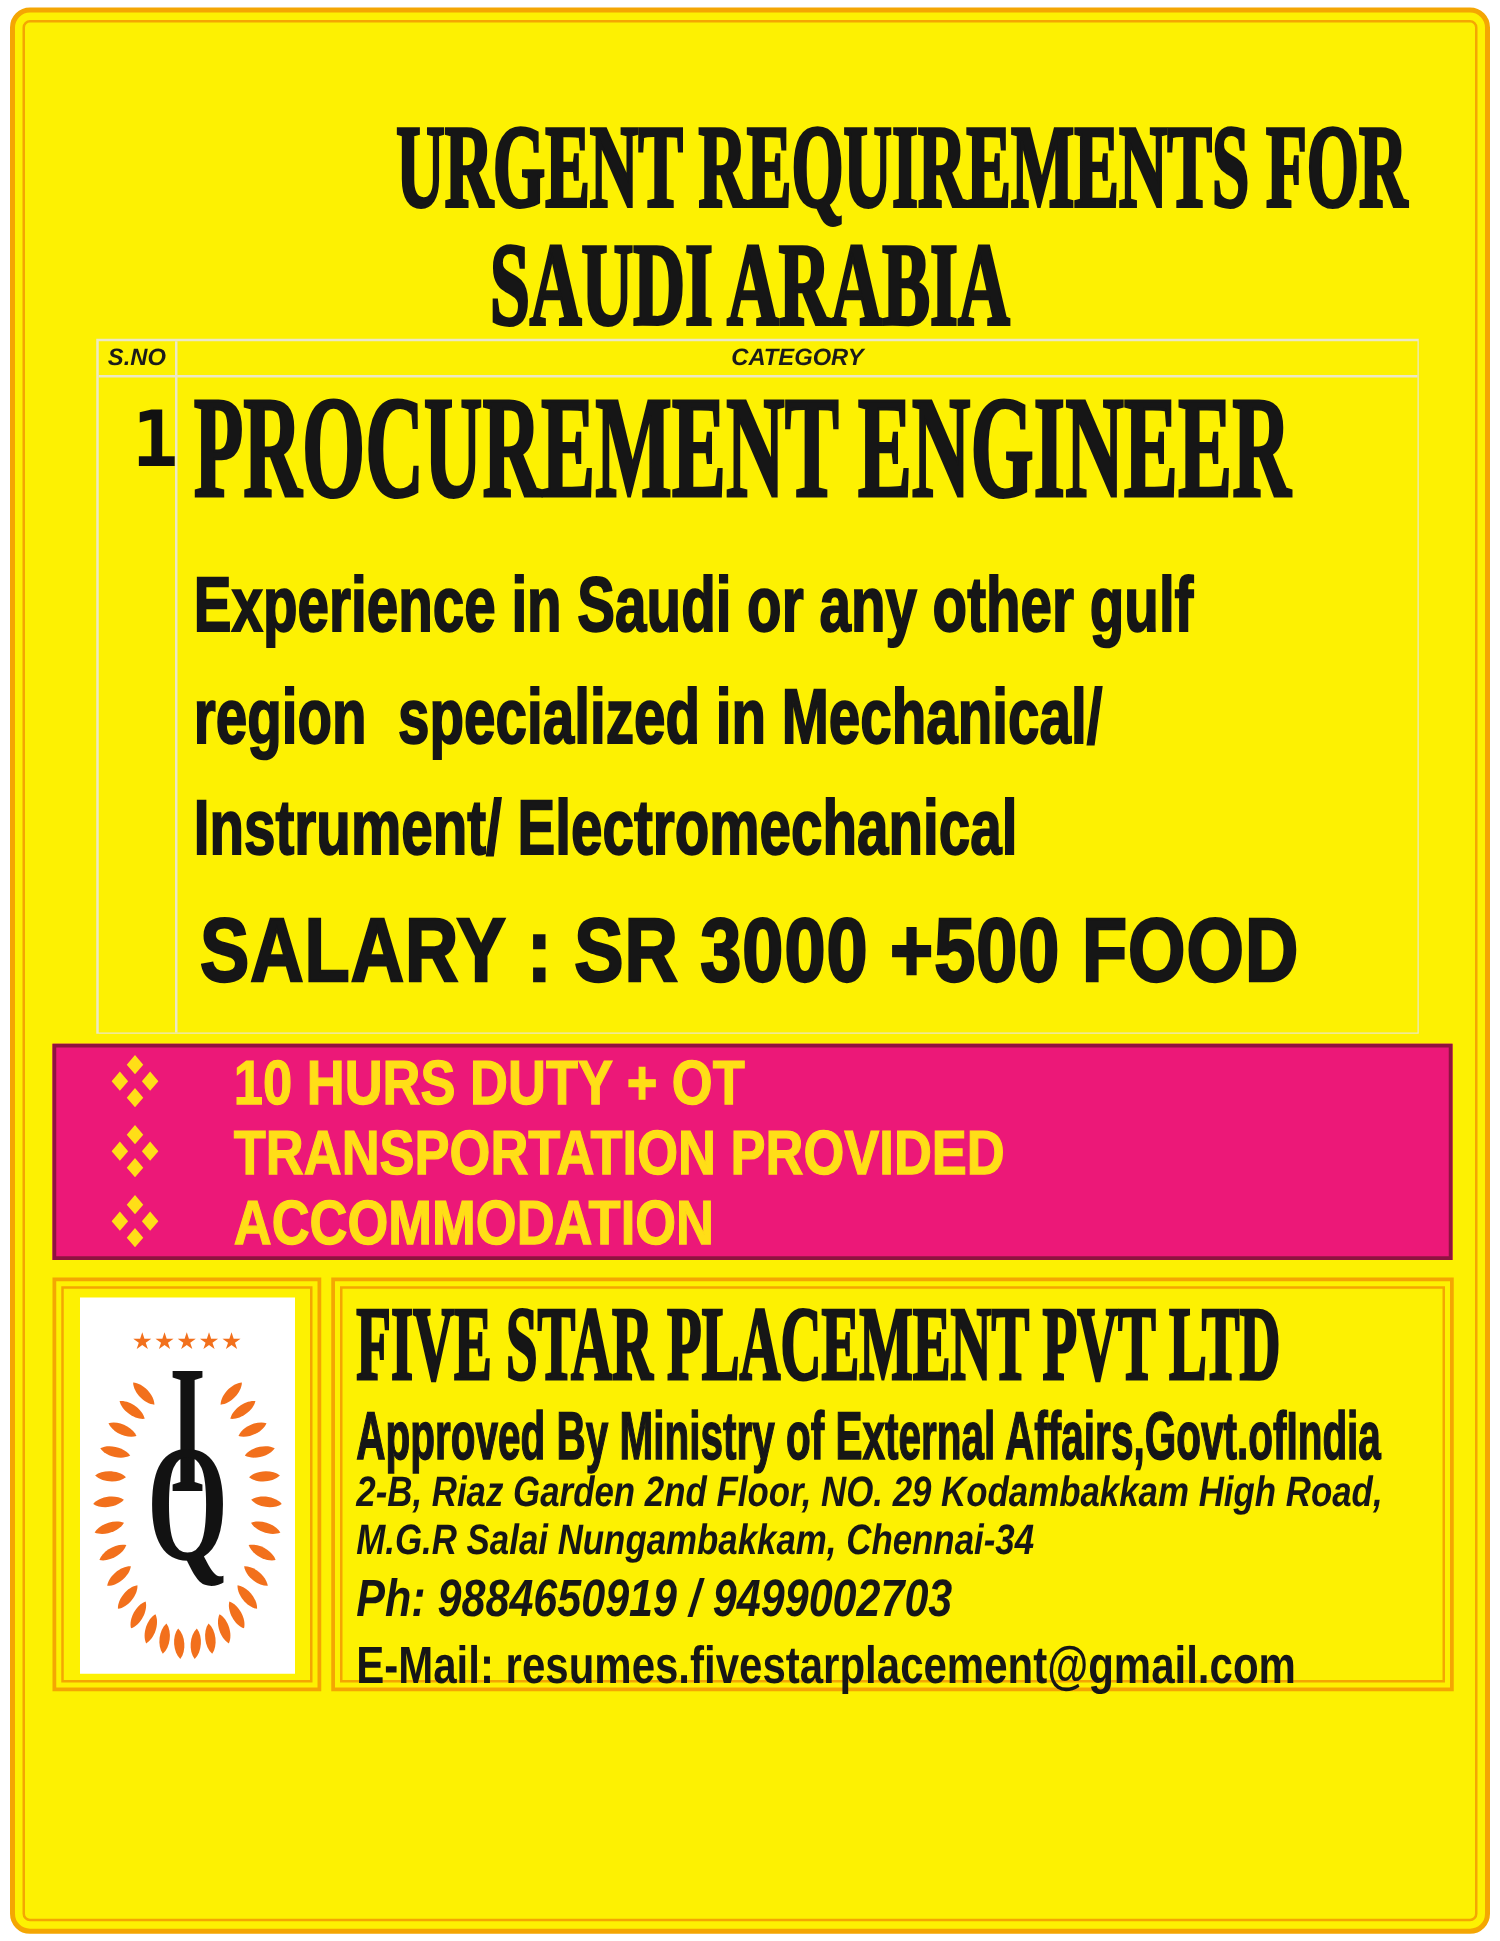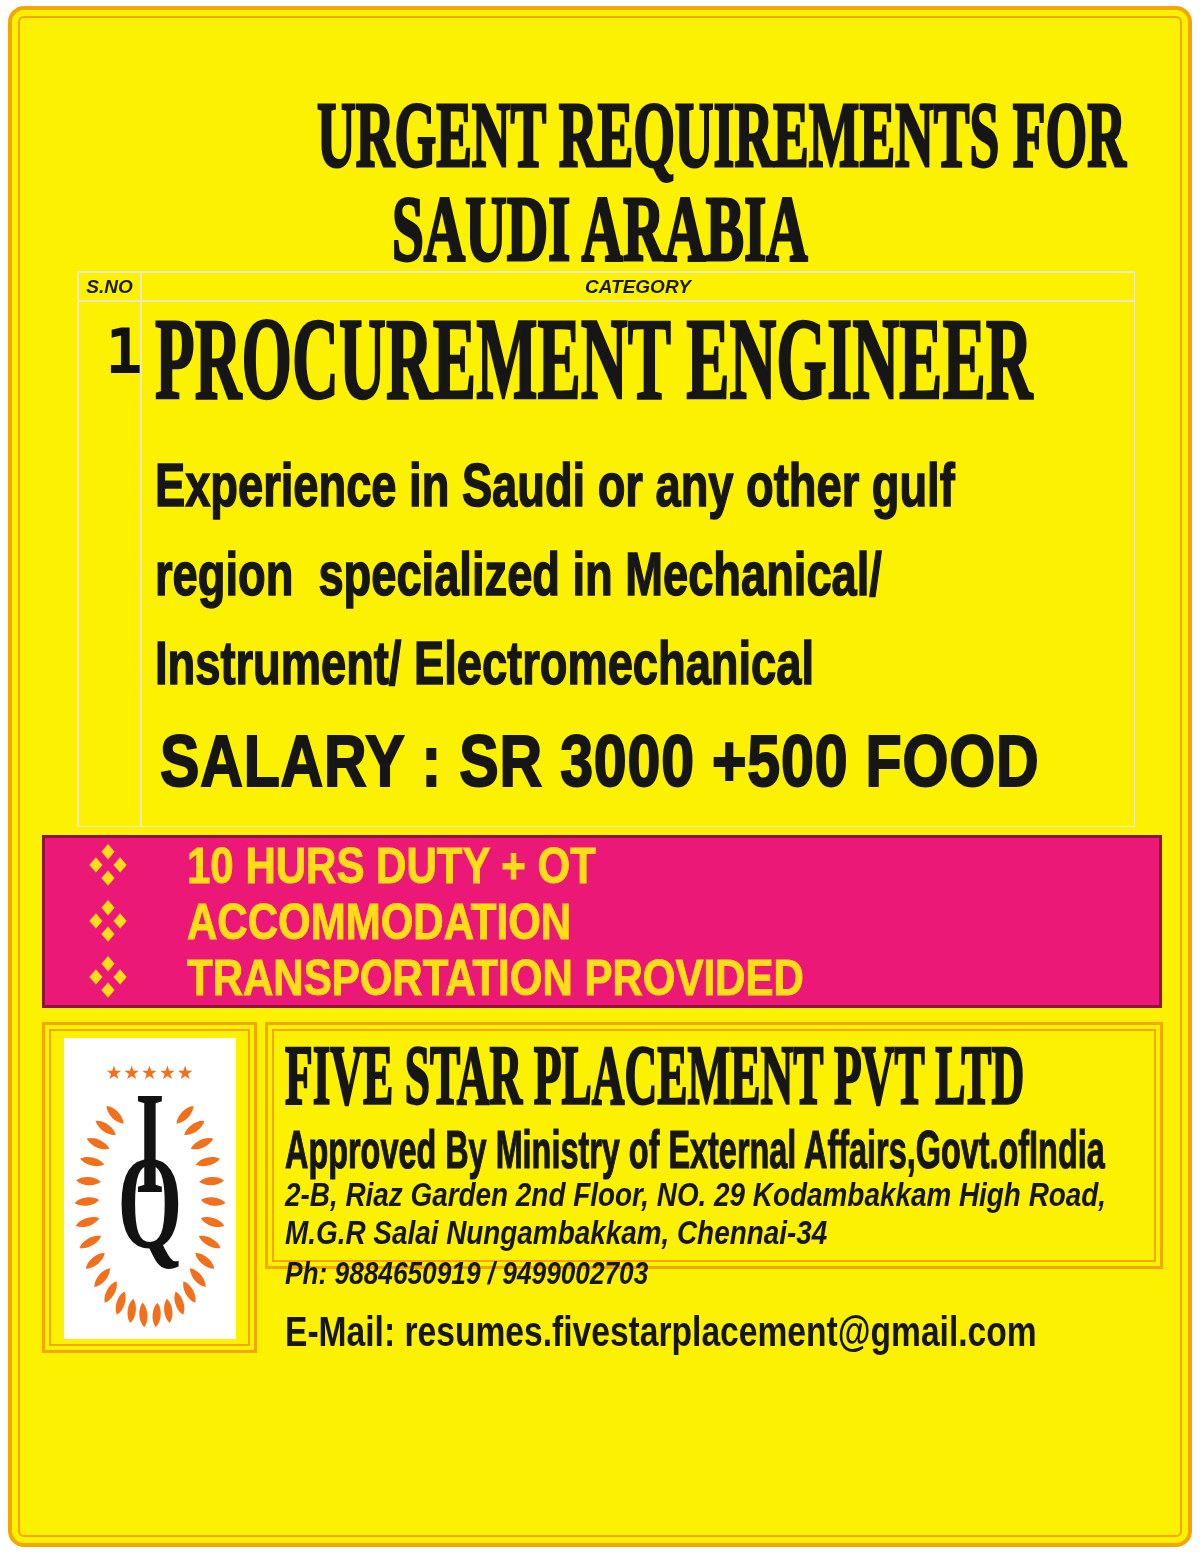--- a/index.html
+++ b/index.html
@@ -77,32 +77,32 @@
     -webkit-text-stroke:1px var(--bullet_yellow);
     display:inline-block;transform-origin:left center;transform:scaleX(.84);white-space:nowrap;}
 
   
   .gold-box{background:var(--yellow);border:3px solid var(--orange);
     outline:2px solid var(--orange);outline-offset:-9px;box-sizing:border-box;}
   .logo-box{left:30px;top:1012px;width:215px;height:331px;}
   .logo-white{position:absolute;left:19px;top:13px;width:172px;height:301px;background:#ffffff;}
   .logo-white svg{width:100%;height:100%;display:block;}
 
-  .info-box{left:253px;top:1012px;width:898px;height:247px;}
+  .info-box{left:253px;top:1012px;width:898px;height:331px;}
   .info-line{position:absolute;left:17px;white-space:nowrap;}
   .agency-name{top:8px;font-family:"Liberation Serif",serif;font-weight:700;font-size:84px;
     line-height:86px;-webkit-text-stroke:2.5px var(--ink);}
   .agency-name>span{display:inline-block;transform-origin:left center;transform:scaleX(.54);}
   .agency-approval{top:96px;font-weight:700;font-size:54px;line-height:56px;
     -webkit-text-stroke:1.2px var(--ink);}
   .agency-approval>span{display:inline-block;transform-origin:left center;transform:scaleX(.60);}
   .agency-addr{font-weight:700;font-style:italic;font-size:34px;line-height:38px;}
   .agency-addr>span{display:inline-block;transform-origin:left center;transform:scaleX(.82);}
   .a1{top:150px;} .a2{top:188px;}
-  .agency-phone{top:230px;font-weight:700;font-style:italic;font-size:32px;}
+  .agency-phone{top:230px;font-weight:700;font-style:italic;font-size:42px;}
   .agency-phone>span{display:inline-block;transform-origin:left center;transform:scaleX(.82);}
   .agency-email{top:283px;font-weight:700;font-size:42px;}
   .agency-email>span{display:inline-block;transform-origin:left center;transform:scaleX(.80);}
 </style>
 </head>
 <body>
 
 <div class="card">
 
   <div class="abs title-line t1">
@@ -144,27 +144,27 @@
     <div class="benefit-row">
       <svg class="diamond-icon" viewBox="0 0 34 40">
         <path fill="var(--bullet_yellow)" d="M17 0l6 7-6 7-6-7z M6 12l6 7-6 7-6-7z M28 12l6 7-6 7-6-7z M17 24l6 7-6 7-6-7z"></path>
       </svg>
       <span class="benefit-label">10 HURS DUTY + OT</span>
     </div>
     <div class="benefit-row">
       <svg class="diamond-icon" viewBox="0 0 34 40">
         <path fill="var(--bullet_yellow)" d="M17 0l6 7-6 7-6-7z M6 12l6 7-6 7-6-7z M28 12l6 7-6 7-6-7z M17 24l6 7-6 7-6-7z"></path>
       </svg>
-      <span class="benefit-label">ACCOMMODATION</span>
+      <span class="benefit-label">TRANSPORTATION PROVIDED</span>
     </div>
     <div class="benefit-row">
       <svg class="diamond-icon" viewBox="0 0 34 40">
         <path fill="var(--bullet_yellow)" d="M17 0l6 7-6 7-6-7z M6 12l6 7-6 7-6-7z M28 12l6 7-6 7-6-7z M17 24l6 7-6 7-6-7z"></path>
       </svg>
-      <span class="benefit-label">TRANSPORTATION PROVIDED</span>
+      <span class="benefit-label">ACCOMMODATION</span>
     </div>
   </div>
 
   <div class="abs gold-box logo-box">
     <div class="logo-white">
       <svg id="wreathSvg" viewBox="0 0 174 308" preserveAspectRatio="none">
         <text x="87" y="42" text-anchor="middle" font-size="19" letter-spacing="1" fill="var(--leaf_orange)" font-family="'DejaVu Sans',sans-serif">★★★★★</text>
         <g id="leaves">
             <path d="M0,-12.5 C5.5,-6.5 5.5,6.5 0,12.5 C-5.5,6.5 -5.5,-6.5 0,-12.5" fill="var(--leaf_orange)" transform="translate(93.7,283.4) rotate(184.0)"></path>
             <path d="M0,-12.5 C5.5,-6.5 5.5,6.5 0,12.5 C-5.5,6.5 -5.5,-6.5 0,-12.5" fill="var(--leaf_orange)" transform="translate(105.5,279.2) rotate(173.2)"></path>

